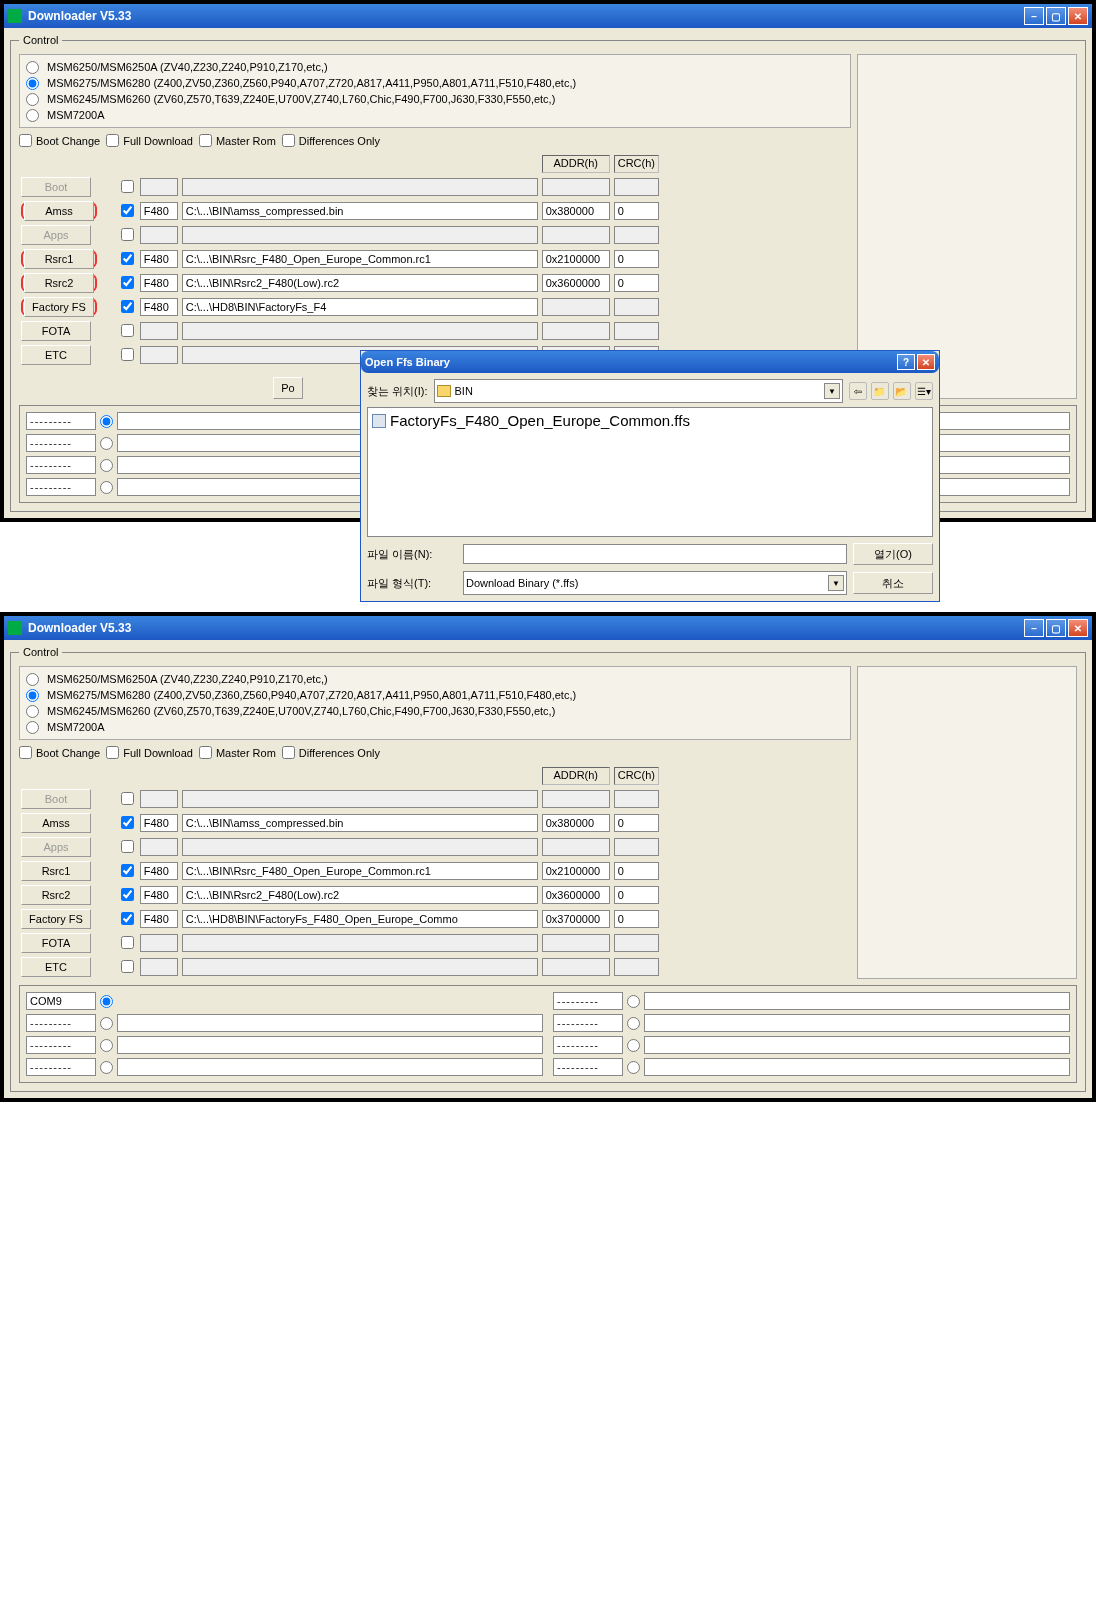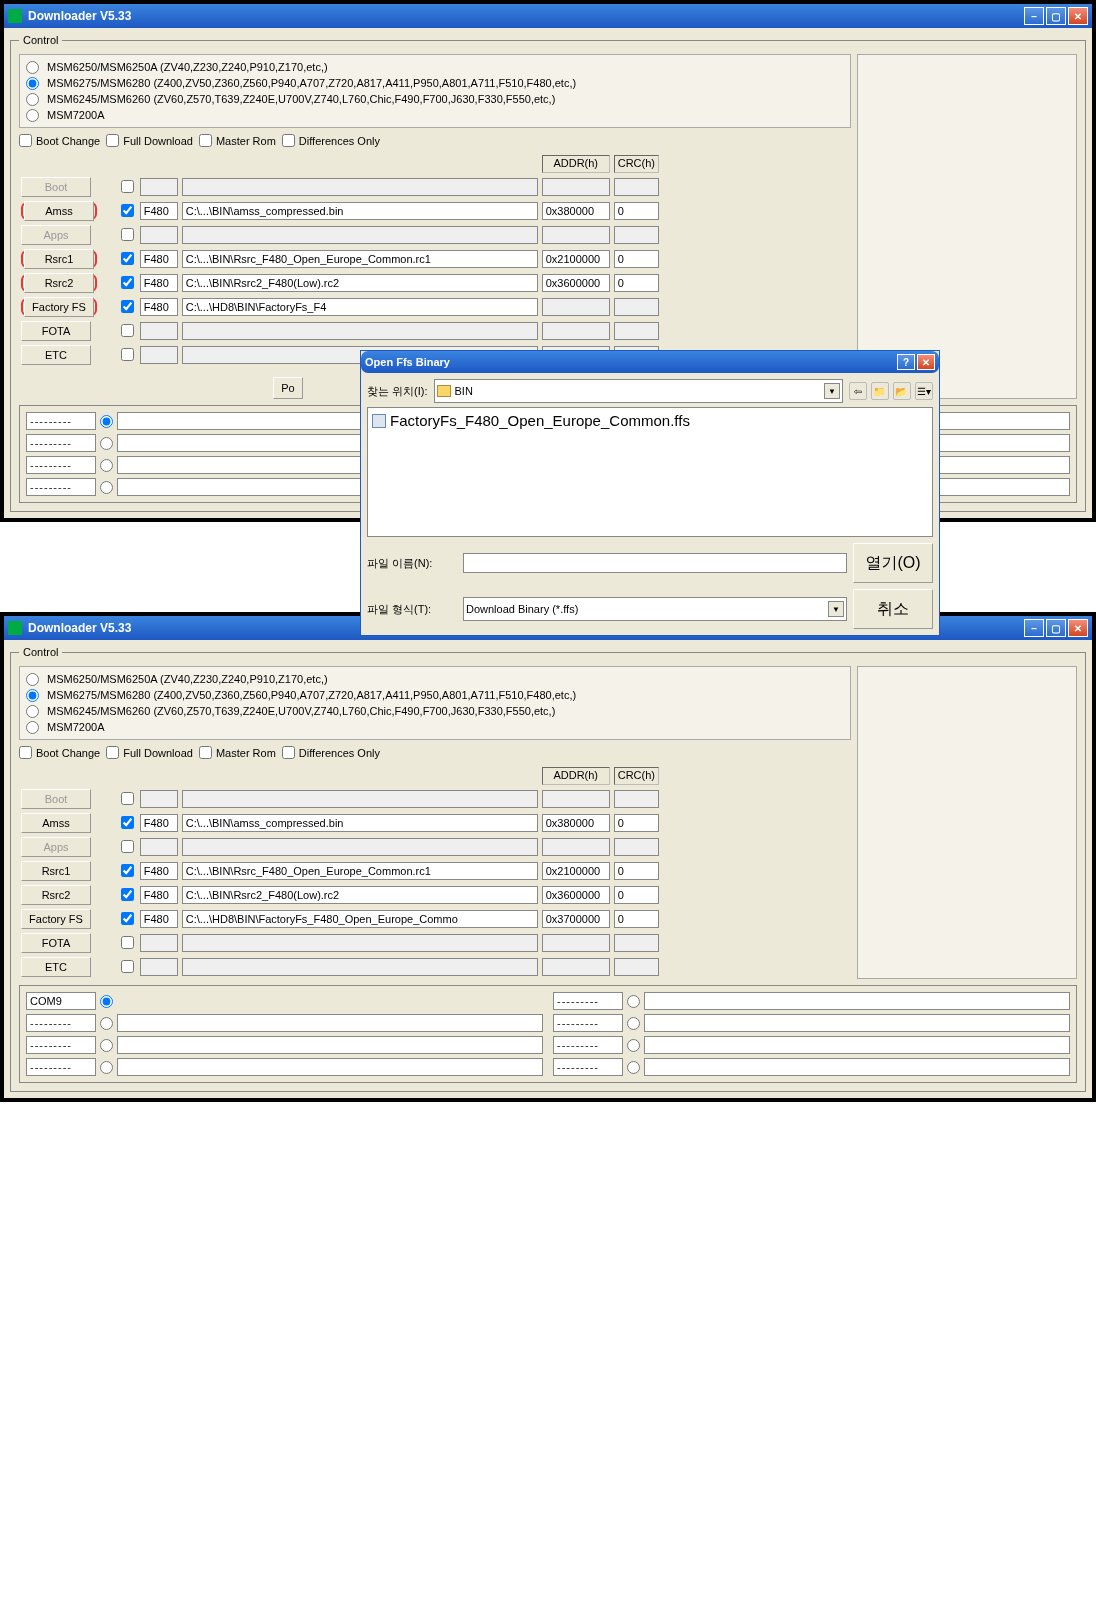--- a/index.html
+++ b/index.html
@@ -66,21 +66,21 @@
     .fd-combo { display: flex; align-items: center; border: 1px solid #888; background: #fff; height: 24px; padding: 0 2px; flex: 1; font-size: 11px; }
     .fd-combo .folder { width: 14px; height: 12px; background: #f8d66a; border: 1px solid #b38e2e; margin-right: 4px; }
     .fd-combo .arrow { margin-left: auto; width: 16px; height: 16px; border: 1px solid #888; background: #ece9d8; display:flex; align-items:center; justify-content:center; font-size:8px; cursor:pointer; }
     .fd-nav { display: flex; gap: 4px; }
     .fd-navbtn { width: 18px; height: 18px; background: #ece9d8; border: 1px solid #bbb; border-radius: 2px; display:flex; align-items:center; justify-content:center; font-size:10px; cursor:pointer; }
     .fd-list { background: #fff; border: 1px solid #888; height: 130px; padding: 4px; }
     .fd-item { display: flex; align-items: center; gap: 4px; font-size: 15px; }
     .fd-item .ficon { width: 14px; height: 14px; background: #dde5ef; border: 1px solid #6a89b2; }
     .fd-lower { margin-top: 6px; display: grid; grid-template-columns: 90px 1fr 80px; gap: 6px; align-items: center; }
     .fd-input { background: #fff; border: 1px solid #888; height: 20px; padding: 1px 3px; font-size: 11px; }
-    .fd-btn { height: 40px; background: #ece9d8; border: 1px solid #999; border-top-color:#fff; border-left-color:#fff; font-size:16px; cursor:pointer; }
+    .fd-btn { height: 22px; background: #ece9d8; border: 1px solid #999; border-top-color:#fff; border-left-color:#fff; font-size:11px; cursor:pointer; }
     .fd-readonly { grid-column: 1 / -1; text-align: center; margin-top: 4px; }
     .fd-readonly label { display: inline-flex; align-items: center; gap: 4px; font-size: 11px; }
 
   </style>
 </head>
 <body>
 
 <div class="window overlay-wrap">
   <div class="titlebar">
     <span class="title-icon"></span>

